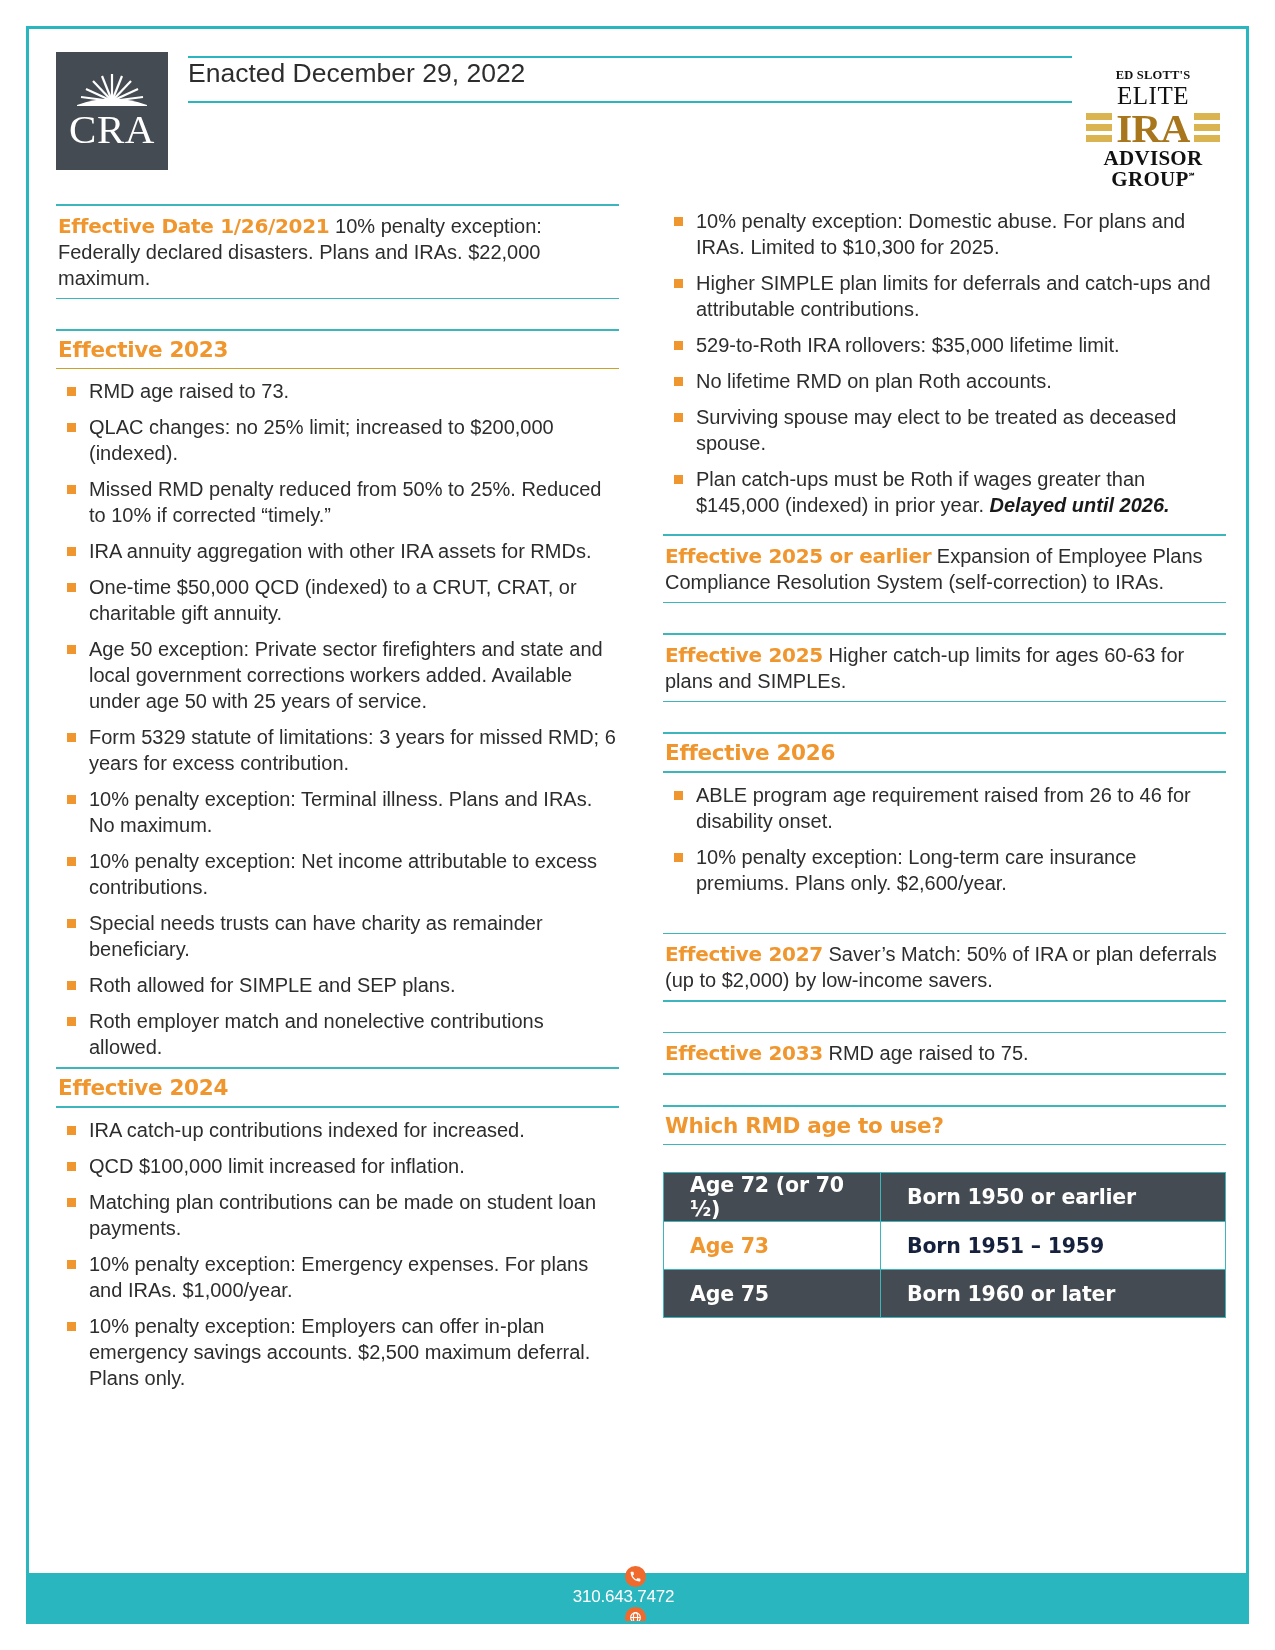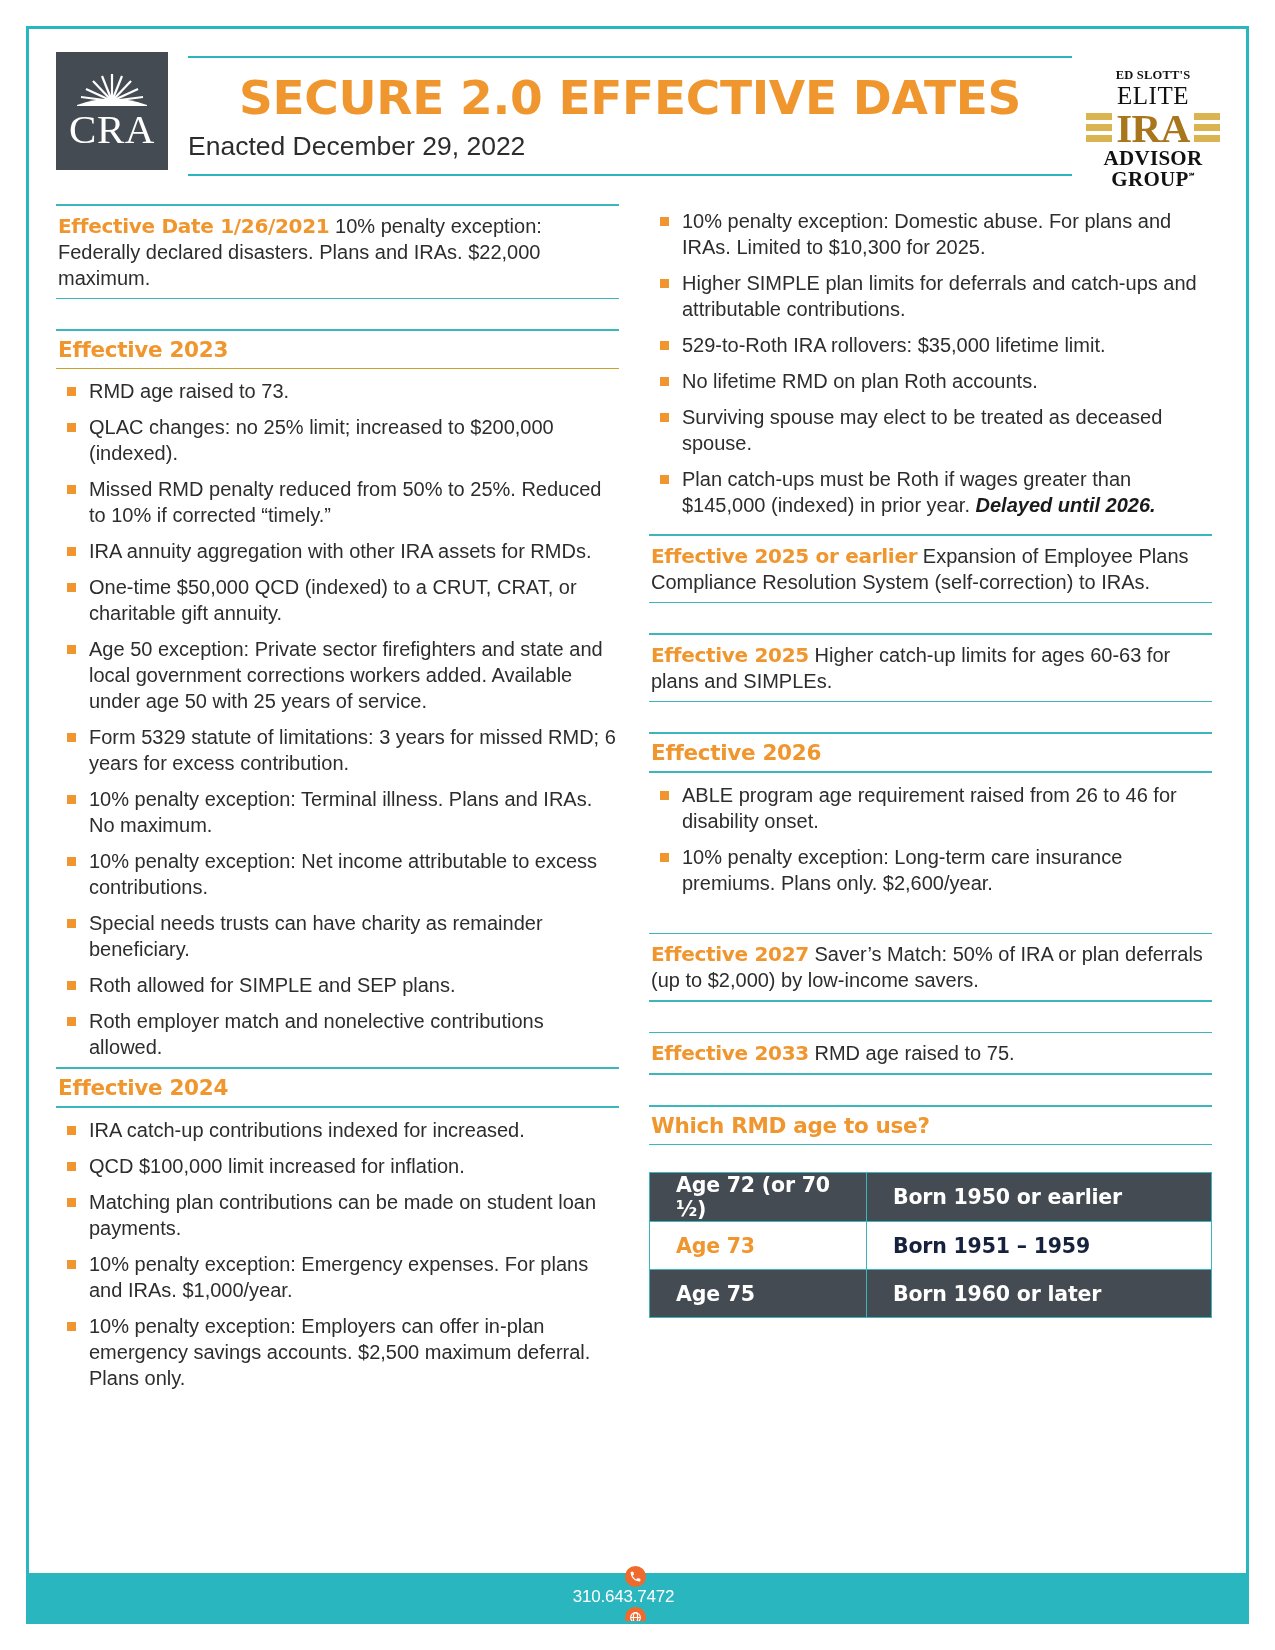--- a/index.html
+++ b/index.html
@@ -112,21 +112,21 @@
     letter-spacing: -0.5px; margin: 0 4px; line-height: 0.9;
   }
   .ira-l4 { font-size: 21px; font-weight: bold; letter-spacing: 0.3px; }
   .ira-l5 { font-size: 21px; font-weight: bold; letter-spacing: 0.3px; position: relative; }
   .ira-tm { font-size: 7px; vertical-align: super; }
 
   
   .columns {
     display: flex;
     padding: 0 27px;
-    gap: 30px;
+    gap: 44px;
     height: 1284px;
   }
   .col { width: 563px; flex: 0 0 563px; position: relative; }
 
   .rule { height: 1.6px; background: #3bb6bd; width: 100%; }
   .rule-gold { height: 1.6px; background: #c9a227; width: 100%; }
 
   .blockgap { height: 30px; }
   .smallgap { height: 9px; }
 
@@ -253,21 +253,20 @@
             <line x1="37" y1="29" x2="68" y2="25"></line>
           </g>
           <path d="M2 33 Q37 20 72 33 L72 34 L2 34 Z" fill="#ffffff"></path>
         </svg>
       </div>
       <div class="logo-cra-text">CRA</div>
     </div>
 
     <div class="header-center">
       <div class="rule-teal-thin"></div>
-      <div class="main-title">SECURE 2.0 EFFECTIVE DATES</div>
       <div class="sub-title">Enacted December 29, 2022</div>
       <div class="rule-teal-thin"></div>
     </div>
 
     <div class="logo-ira">
       <div class="ira-l1">ED SLOTT'S</div>
       <div class="ira-l2">ELITE</div>
       <div class="ira-mid">
         <span class="ira-bars">
               <i></i>

